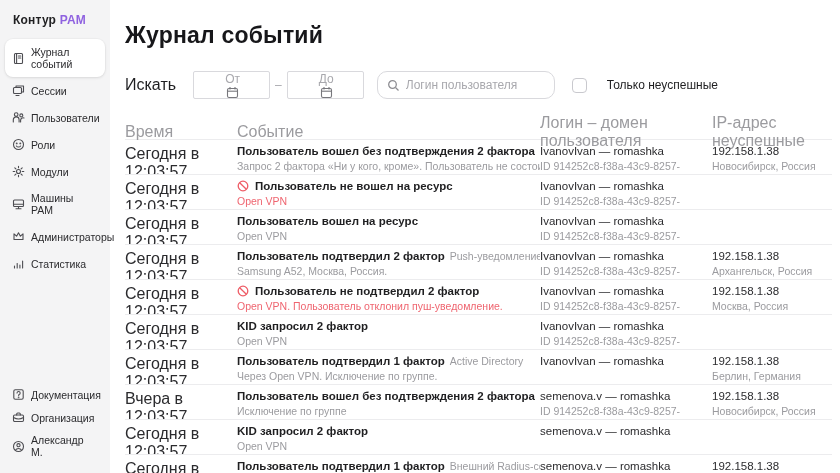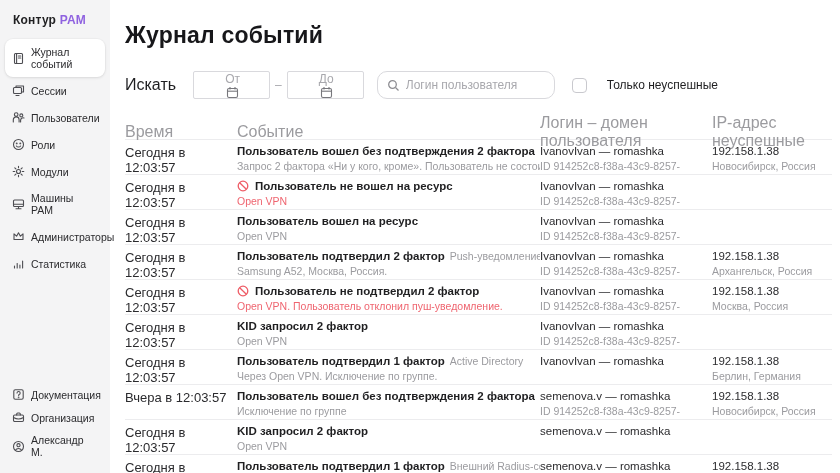--- a/index.html
+++ b/index.html
@@ -54,21 +54,21 @@
   
   .table { margin-top: 15px; }
   .t-head, .t-row {
     display: grid; grid-template-columns: 112px 303px 172px 1fr;
     border-bottom: 1px solid #ececee;
   }
   .t-head { height: 26px; align-items: center; }
   .t-head .th { font-size: 16px; color: #9b9b9f; }
   .t-row { height: 35px; padding-top: 5px; }
   .cell { overflow: hidden; padding-right: 10px; }
-  .time { font-size: 13px; color: #2b2b2e; }
+  .time { font-size: 16px; color: #2b2b2e; }
   .evt-main { display: flex; align-items: flex-start; }
   .evt-icon { width: 12px; height: 12px; margin: 0 6px 0 0; flex: 0 0 12px; }
   .evt-title { font-size: 11.5px; font-weight: 700; color: #1f1f21; line-height: 13px; white-space: nowrap; }
   .evt-suffix { font-size: 10.5px; font-weight: 400; color: #9b9b9f; margin-left: 5px; }
   .sub { font-size: 10.5px; color: #9b9b9f; margin-top: 2px; line-height: 12px; white-space: nowrap; }
   .sub.err { color: #ef6570; }
   .login-main { font-size: 11.5px; color: #2b2b2e; line-height: 13px; }
   .mono-id { font-size: 10.5px; color: #9b9b9f; margin-top: 2px; }
   .ip-main { font-size: 11.5px; color: #2b2b2e; line-height: 13px; }
 </style>

